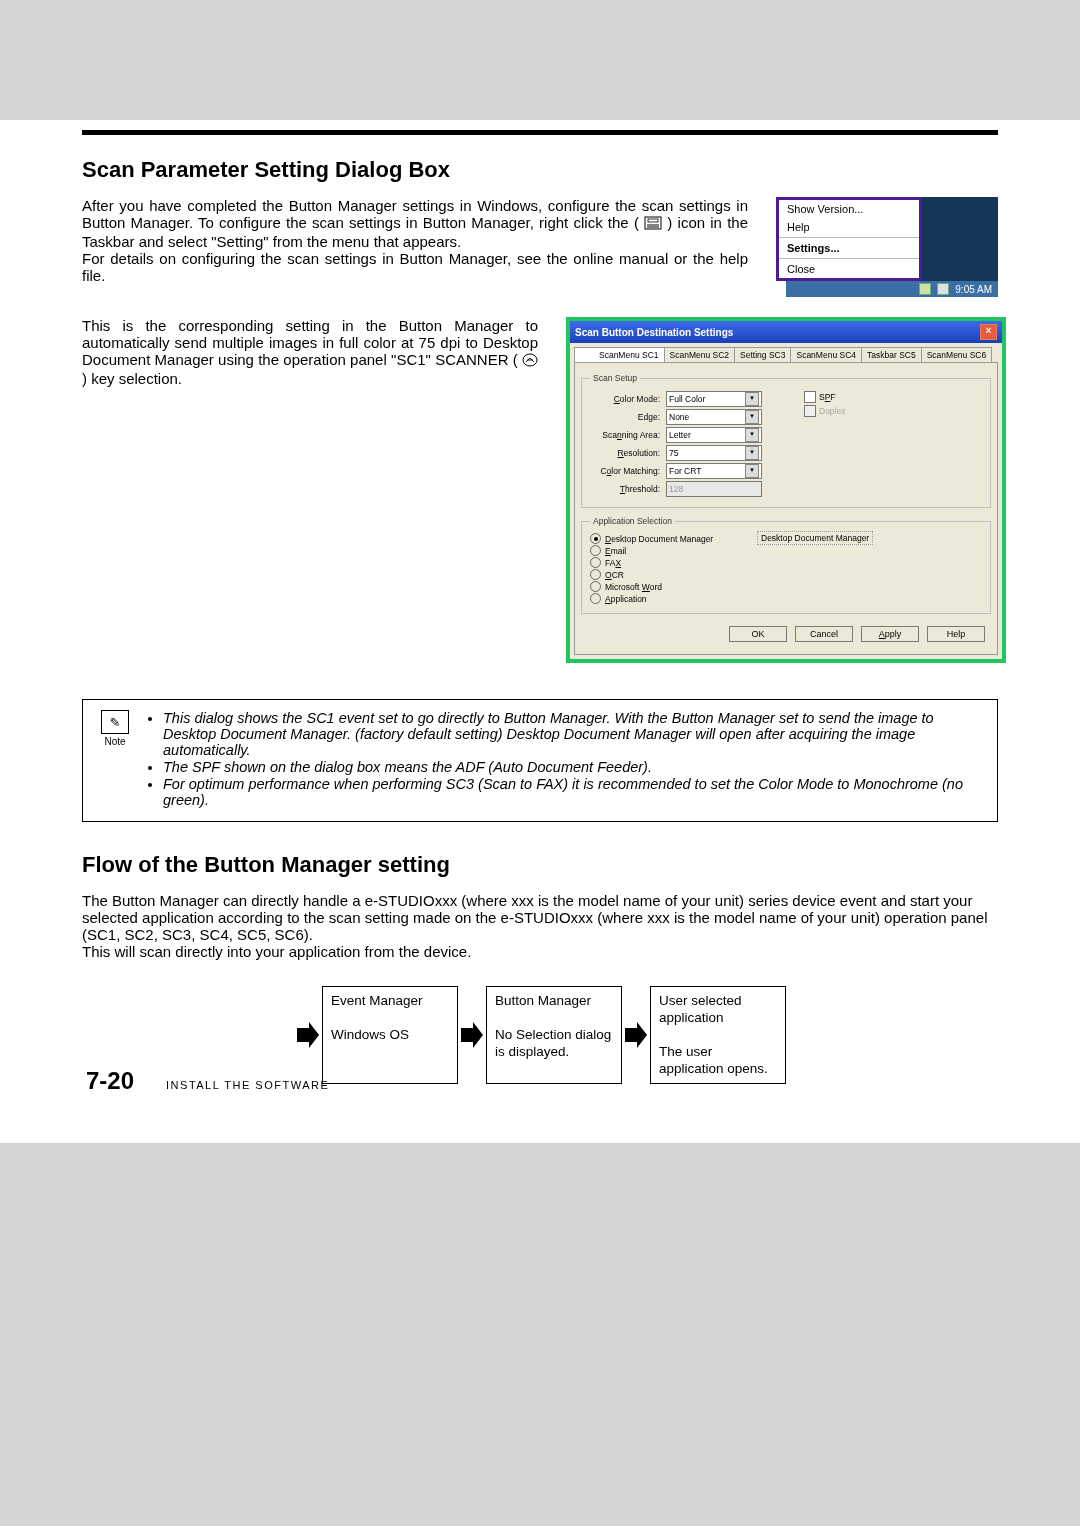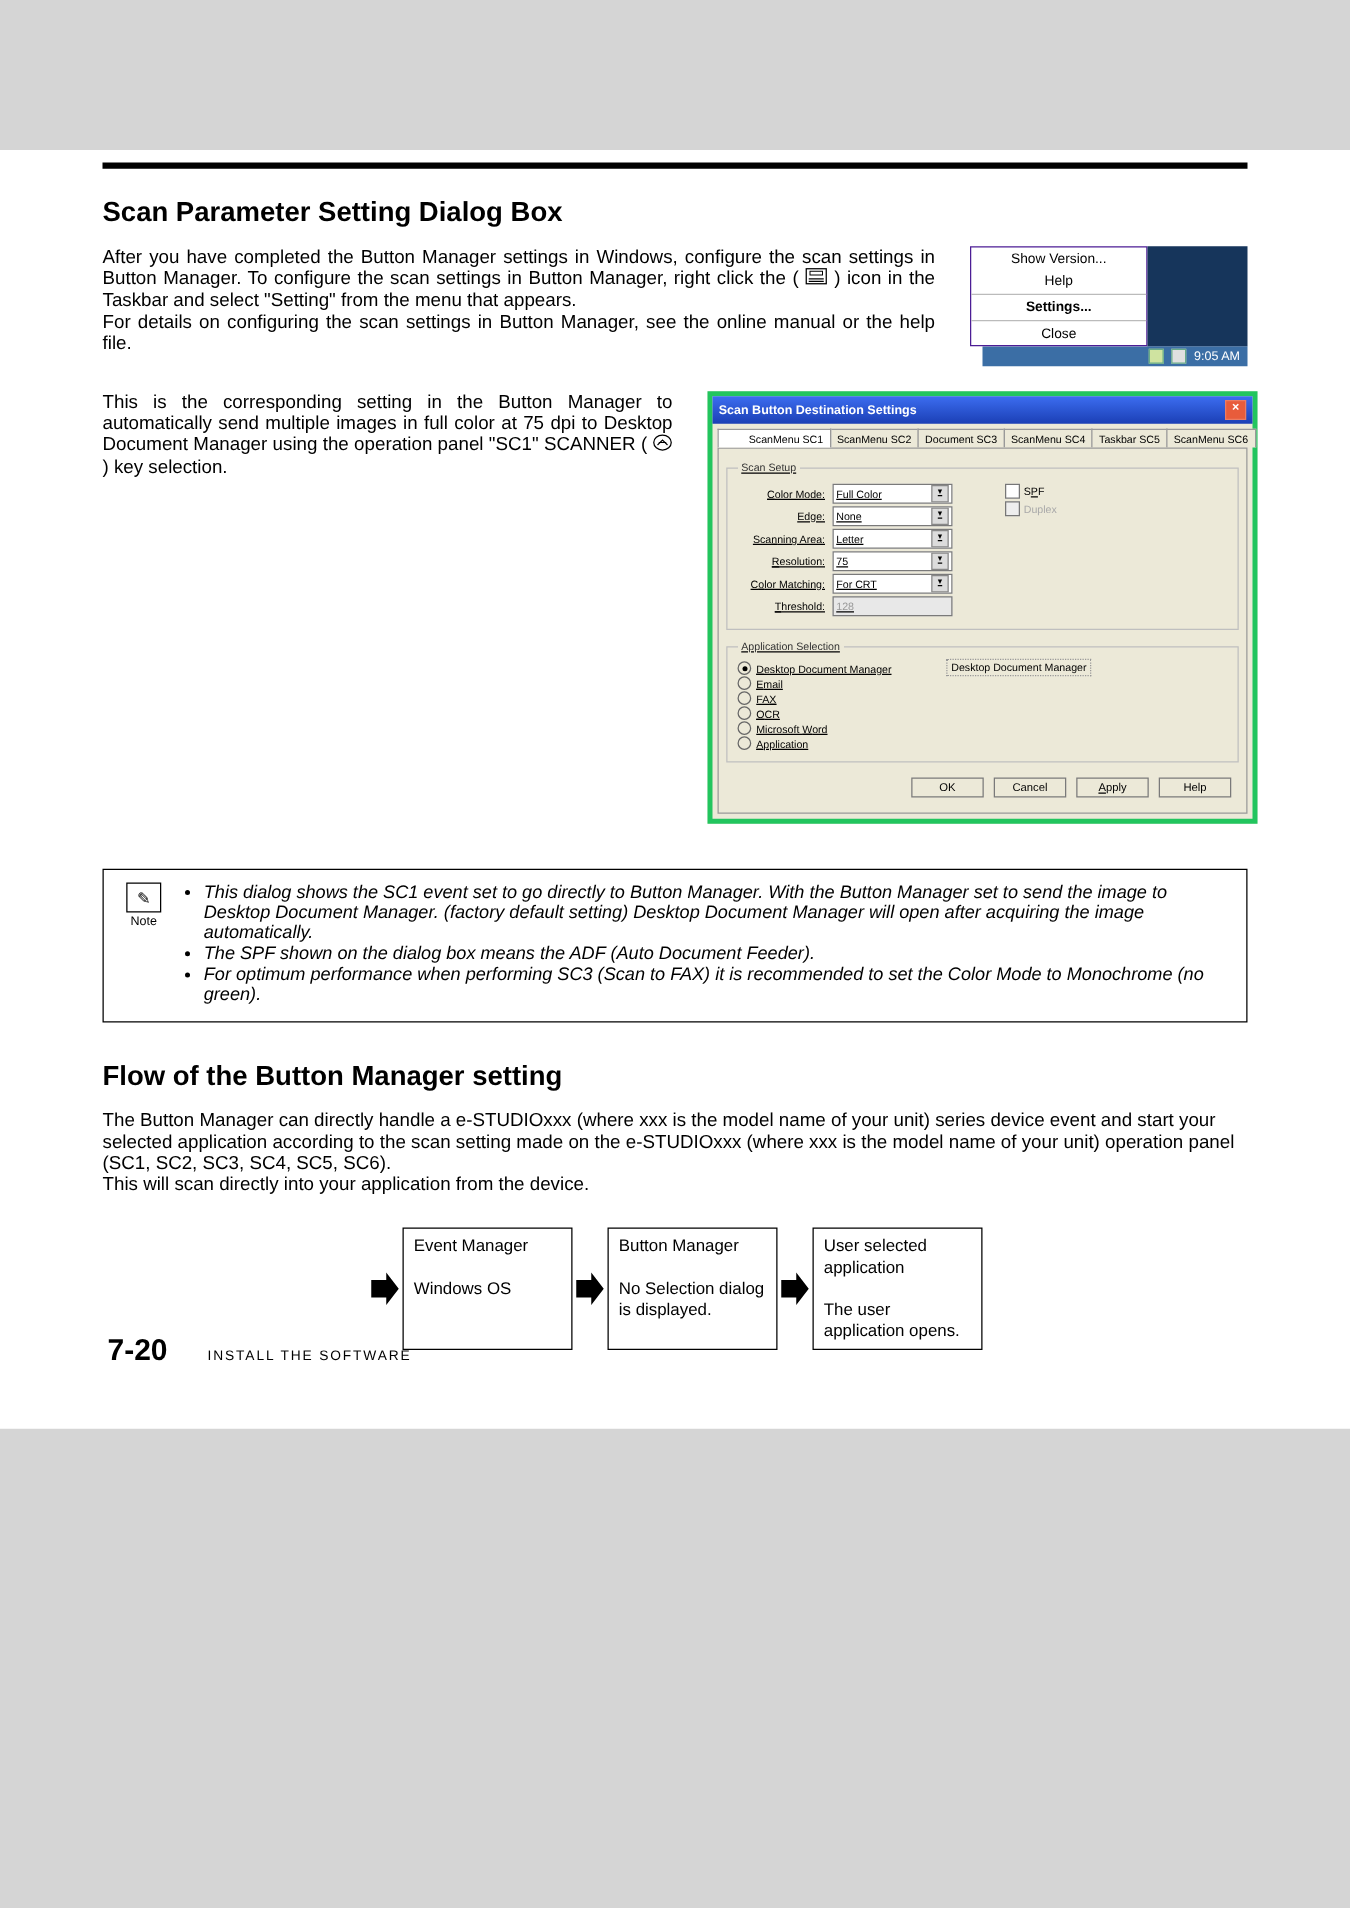--- a/index.html
+++ b/index.html
@@ -42,25 +42,24 @@
     flex: 1 1 auto;
   }
   .justify {
     text-align: justify;
   }
   .context-menu-figure {
     width: 222px;
     flex: 0 0 222px;
   }
   .context-menu {
-    border: 1px solid #4c1d95;
+    border: 3px solid #4c1d95;
     background: #fff;
     font-size: 11px;
     width: 140px;
-    text-align: center;
   }
   .context-menu .mi {
     padding: 3px 8px;
     white-space: nowrap;
   }
   .context-menu .bold { font-weight: bold; }
   .context-menu .sep {
     border-top: 1px solid #bbb;
     margin: 1px 0;
   }
@@ -124,21 +123,20 @@
     margin: 0 4px 4px 4px;
     background: #ece9d8;
     padding: 6px;
     position: relative;
   }
   fieldset.groupbox {
     border: 1px solid #bfbfbf;
     margin: 4px 0 8px 0;
     padding: 6px 8px 8px 8px;
     font-size: 8.5px;
-    text-decoration: underline;
   }
   fieldset.groupbox legend { padding: 0 3px; color:#333; }
   .form-row { display:flex; align-items:center; margin: 2px 0; }
   .form-row .lbl { width: 70px; text-align:right; padding-right:6px; }
   .form-row .ctrl { display:flex; align-items:center; }
   .dropdown {
     border: 1px solid #7a7a7a;
     background: #fff;
     width: 90px; height: 14px;
     font-size:8.5px; padding: 0 2px;
@@ -287,21 +285,21 @@
 
     <div class="dialog-wrap">
       <div class="dialog">
         <div class="titlebar">
           <span>Scan Button Destination Settings</span>
           <span class="close">×</span>
         </div>
         <div class="tabs">
           <div class="tab active">ScanMenu SC1</div>
           <div class="tab">ScanMenu SC2</div>
-          <div class="tab">Document SC3</div>
+          <div class="tab">Setting SC3</div>
           <div class="tab">ScanMenu SC4</div>
           <div class="tab">Taskbar SC5</div>
           <div class="tab">ScanMenu SC6</div>
         </div>
         <div class="tabpanel">
           <fieldset class="groupbox">
             <legend>Scan Setup</legend>
             <div style="display:flex;">
               <div style="flex:0 0 200px;">
                 <div class="form-row">

